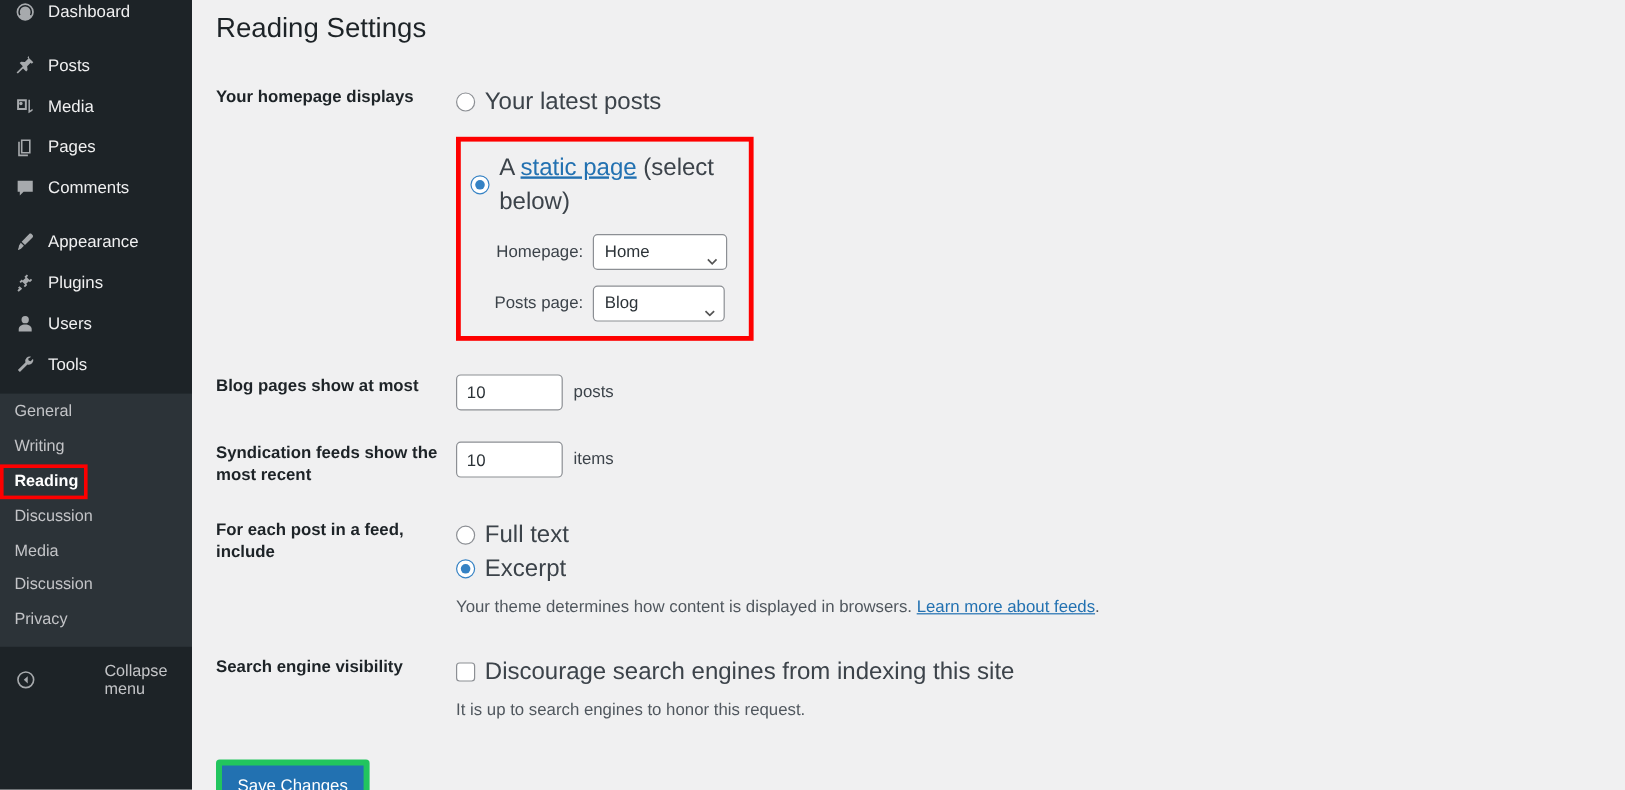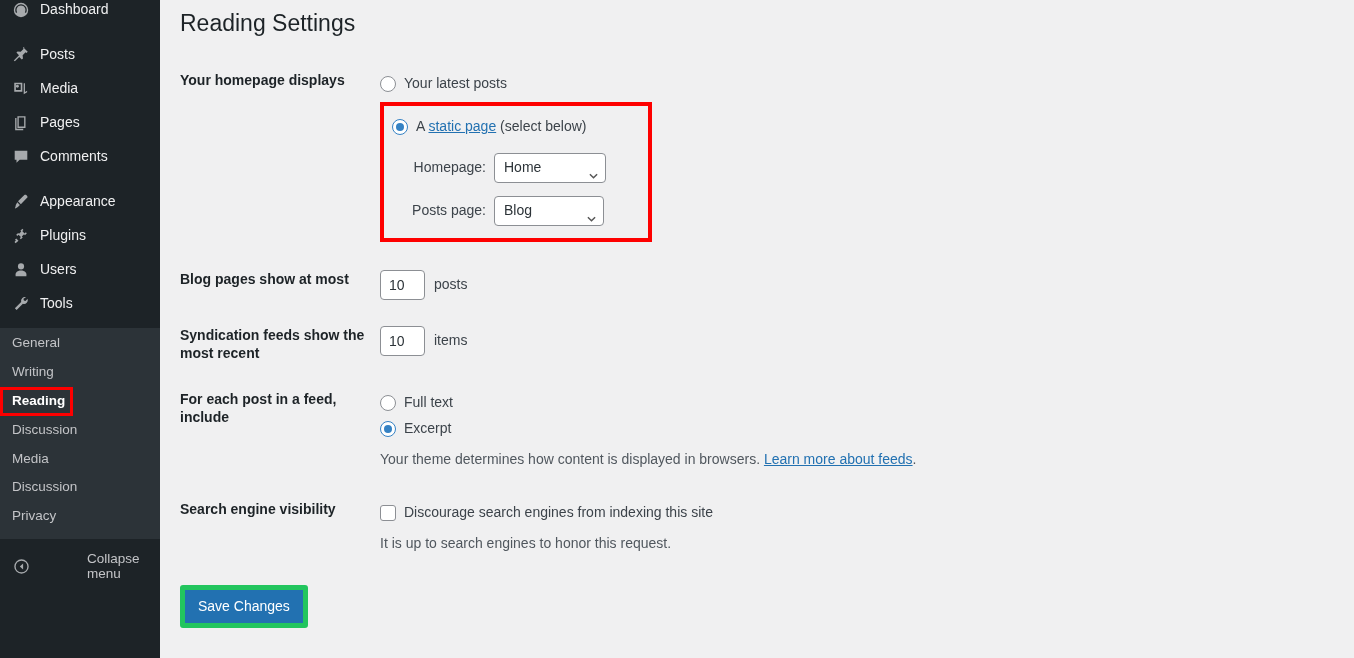--- a/index.html
+++ b/index.html
@@ -153,21 +153,21 @@
   
   .row-homepage th { padding-top: 12px; }
   .row-homepage td { padding-top: 5px; padding-bottom: 0; }
 
   
   .ctl-row {
     display: flex;
     align-items: center;
     min-height: 26px;
     margin: 0;
-    font-size: 14px;
+    font-size: 20px;
     color: #3c434a;
   }
   .radio {
     width: 16px; height: 16px;
     flex: 0 0 16px;
     border: 1px solid #8c8f94;
     border-radius: 50%;
     background: #fff;
     margin-right: 8px;
     position: relative;
@@ -195,22 +195,22 @@
   a.wp-link {
     color: #2271b1;
     text-decoration: underline;
   }
 
   
   .annot-group {
     position: relative;
     border: 4px solid #fe0000;
     padding: 8px 4px 12px 8px;
-    width: 272px;
-    margin-top: 5px;
+    width: 248px;
+    margin-top: 15px;
     background: transparent;
   }
   .page-select-row {
     display: flex;
     align-items: center;
     margin-top: 13px;
     padding-left: 8px;
     font-size: 14px;
     color: #3c434a;
   }
@@ -241,21 +241,21 @@
     margin-top: -3px;
     width: 9px; height: 6px;
     color: #555;
   }
   .sel-home { width: 112px; }
   .sel-posts { width: 110px; }
 
   
   .num-row { display: flex; align-items: center; }
   input.small-text {
-    width: 45px;
+    width: 89px;
     height: 30px;
     border: 1px solid #8c8f94;
     border-radius: 4px;
     background: #fff;
     color: #2c3338;
     font-size: 14px;
     font-family: "Liberation Sans", sans-serif;
     padding: 0 8px;
     margin-right: 9px;
   }

